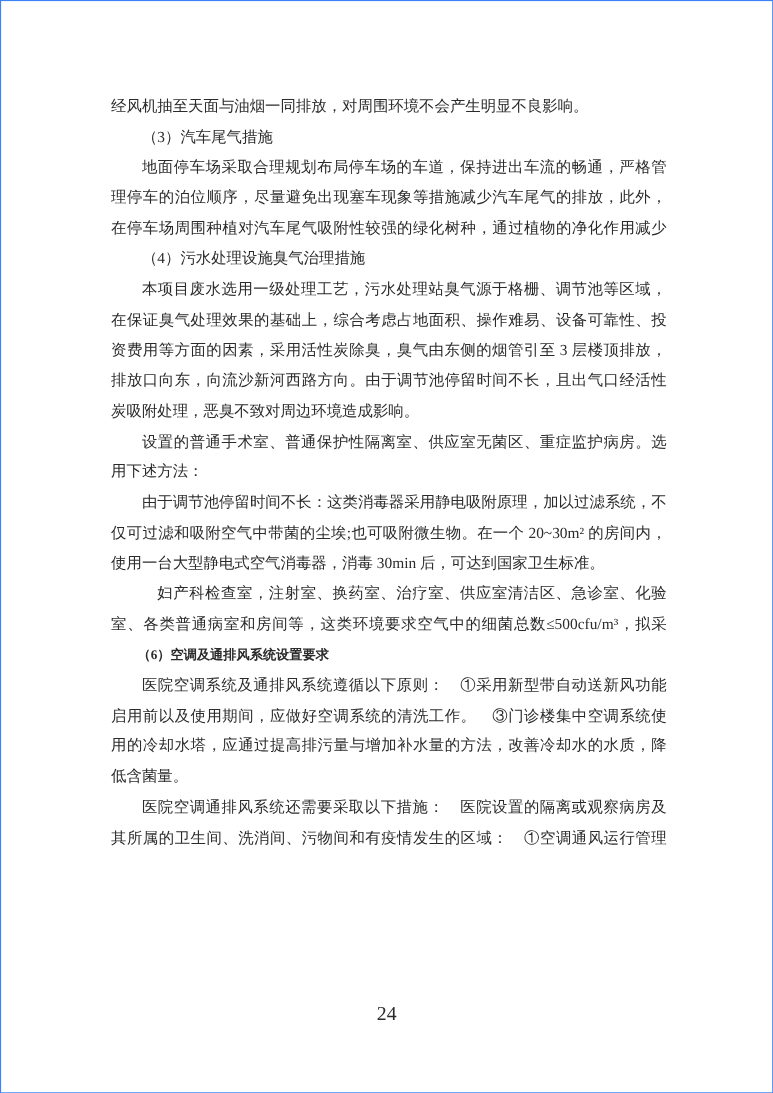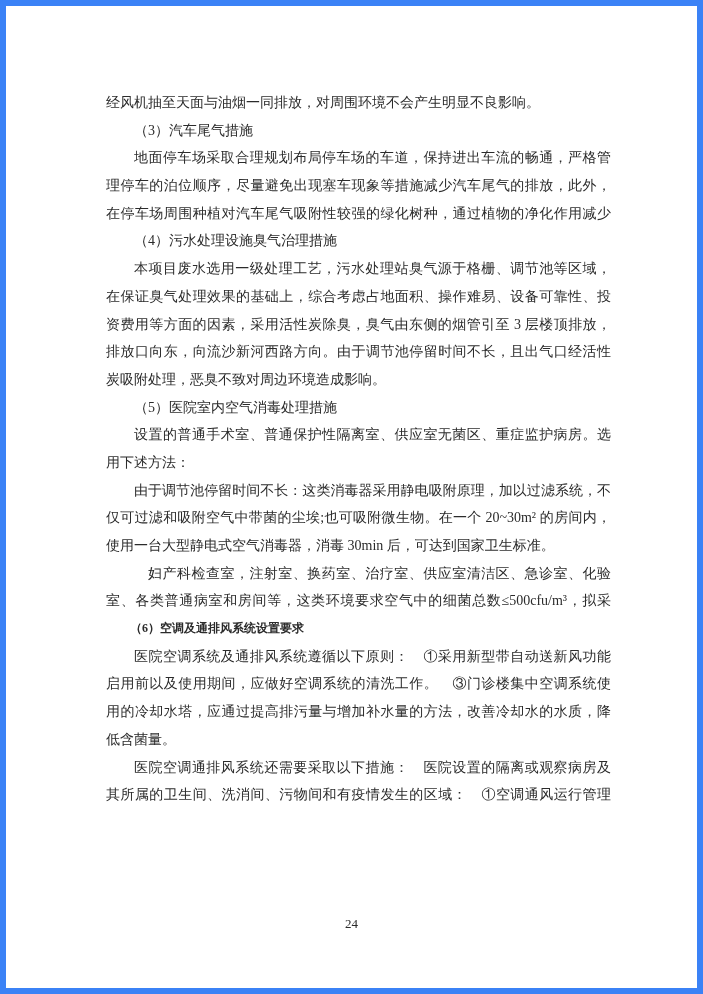--- a/index.html
+++ b/index.html
@@ -6,21 +6,21 @@
     margin: 0;
     padding: 0;
     background: #ffffff;
   }
   .page {
     position: relative;
     width: 703px;
     height: 994px;
     box-sizing: border-box;
     background: #ffffff;
-    border: 6px solid #3b82f6;
+    border: 1px solid #3b82f6;
     font-family: "Liberation Serif", "DejaVu Serif", serif;
     color: #2b2b2b;
     overflow: hidden;
   }
   .content {
     position: absolute;
     left: 100px;
     top: 83px;
     width: 505px;
   }
@@ -38,41 +38,40 @@
   .line.bold {
     font-weight: 700;
     font-size: 12px;
   }
   .page-number {
     position: absolute;
     left: 0;
     top: 910px;
     width: 100%;
     text-align: center;
-    font-size: 13px;
+    font-size: 18px;
     color: #2b2b2b;
   }
 </style>
 </head>
 <body>
 
 <div class="page">
   <div class="content" id="lines-container">
       <div class="line" style="text-indent: 0em;">经风机抽至天面与油烟一同排放，对周围环境不会产生明显不良影响。</div>
       <div class="line" style="text-indent: 2em;">（3）汽车尾气措施</div>
       <div class="line full" style="text-indent: 2em;">地面停车场采取合理规划布局停车场的车道，保持进出车流的畅通，严格管</div>
       <div class="line full" style="text-indent: 0em;">理停车的泊位顺序，尽量避免出现塞车现象等措施减少汽车尾气的排放，此外，</div>
       <div class="line full" style="text-indent: 0em;">在停车场周围种植对汽车尾气吸附性较强的绿化树种，通过植物的净化作用减少</div>
       <div class="line" style="text-indent: 2em;">（4）污水处理设施臭气治理措施</div>
       <div class="line full" style="text-indent: 2em;">本项目废水选用一级处理工艺，污水处理站臭气源于格栅、调节池等区域，</div>
       <div class="line full" style="text-indent: 0em;">在保证臭气处理效果的基础上，综合考虑占地面积、操作难易、设备可靠性、投</div>
       <div class="line full" style="text-indent: 0em;">资费用等方面的因素，采用活性炭除臭，臭气由东侧的烟管引至 3 层楼顶排放，</div>
       <div class="line full" style="text-indent: 0em;">排放口向东，向流沙新河西路方向。由于调节池停留时间不长，且出气口经活性</div>
       <div class="line" style="text-indent: 0em;">炭吸附处理，恶臭不致对周边环境造成影响。</div>
-      <div class="line" style="text-indent: 2em;">（5）医院室内空气消毒处理措施</div>
       <div class="line full" style="text-indent: 2em;">设置的普通手术室、普通保护性隔离室、供应室无菌区、重症监护病房。选</div>
       <div class="line" style="text-indent: 0em;">用下述方法：</div>
       <div class="line full" style="text-indent: 2em;">由于调节池停留时间不长：这类消毒器采用静电吸附原理，加以过滤系统，不</div>
       <div class="line full" style="text-indent: 0em;">仅可过滤和吸附空气中带菌的尘埃;也可吸附微生物。在一个 20~30m² 的房间内，</div>
       <div class="line" style="text-indent: 0em;">使用一台大型静电式空气消毒器，消毒 30min 后，可达到国家卫生标准。</div>
       <div class="line full" style="text-indent: 3em;">妇产科检查室，注射室、换药室、治疗室、供应室清洁区、急诊室、化验</div>
       <div class="line full" style="text-indent: 0em;">室、各类普通病室和房间等，这类环境要求空气中的细菌总数≤500cfu/m³，拟采</div>
       <div class="line bold" style="text-indent: 2em;">（6）空调及通排风系统设置要求</div>
       <div class="line full" style="text-indent: 2em;">医院空调系统及通排风系统遵循以下原则：　①采用新型带自动送新风功能</div>
       <div class="line full" style="text-indent: 0em;">启用前以及使用期间，应做好空调系统的清洗工作。　③门诊楼集中空调系统使</div>

